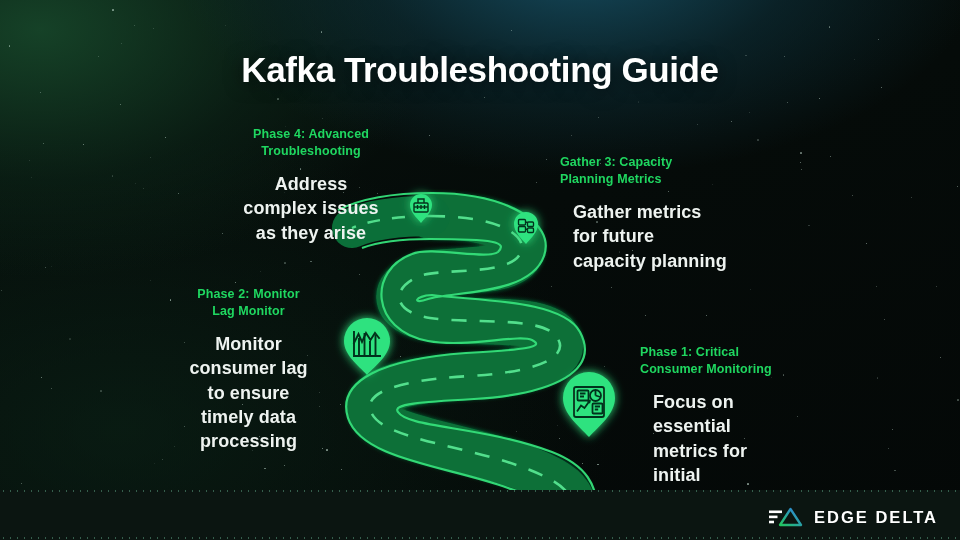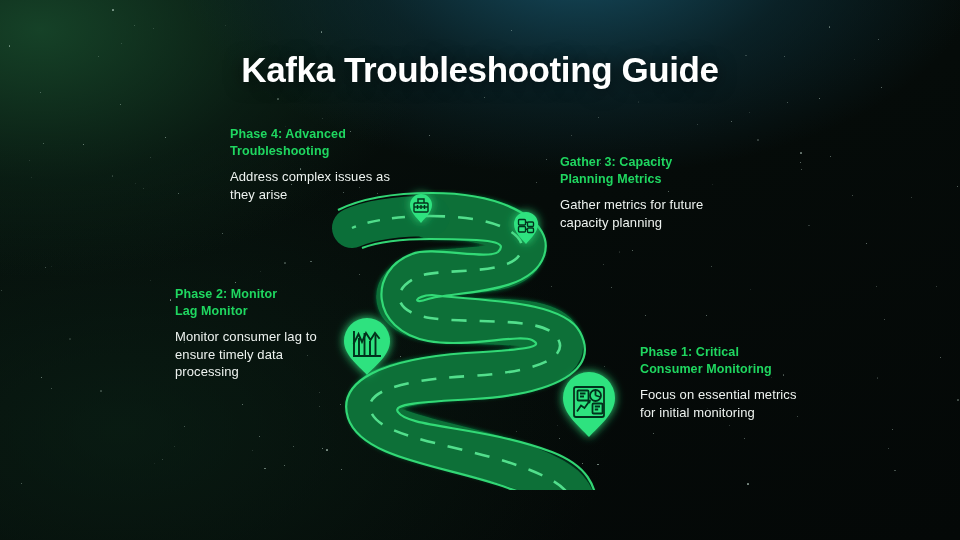--- a/index.html
+++ b/index.html
@@ -32,24 +32,24 @@
   
   .road-wrap{position:absolute;left:0;top:0;width:960px;height:540px;}
 
   
   .phase{position:absolute;}
   .phase .ph-title{
     color:#1fd760;font-size:12.5px;font-weight:700;line-height:1.32;
     margin:0 0 9px 0;letter-spacing:.1px;
   }
   .phase .ph-desc{
-    color:#eef3f0;font-size:13px;font-weight:400;line-height:1.35;margin:0;
+    color:#eef3f0;font-size:18px;font-weight:700;line-height:1.35;margin:13px;
     letter-spacing:.1px;
   }
-  .phase.r{text-align:left;}
+  .phase.r{text-align:center;}
   .phase.l{text-align:left;}
 
   #phase4{left:230px;top:126px;width:162px;}
   #phase3{left:560px;top:154px;width:180px;}
   #phase2{left:175px;top:286px;width:147px;}
   #phase1{left:640px;top:344px;width:170px;}
 
   
   .footer{
     position:absolute;left:0;right:0;bottom:0;height:50px;
@@ -407,14 +407,33 @@
   </div>
 
   <div class="phase l" id="phase1">
     <div class="ph-title">
       <span>Phase 1: Critical</span><br>
       <span>Consumer Monitoring</span>
     </div>
     <p class="ph-desc">Focus on essential metrics for initial monitoring</p>
   </div>
 
+  <div class="footer">
+    <div class="dots-line dots-top"></div>
+    <div class="dots-line dots-bottom"></div>
+    <div class="brand">
+      <svg class="mark" width="34" height="22" viewBox="0 0 34 22">
+        <rect x="0" y="4.5" width="13" height="2.6" fill="#ffffff"></rect>
+        <rect x="0" y="9.6" width="8.5" height="2.6" fill="#ffffff"></rect>
+        <rect x="0" y="14.7" width="5" height="2.6" fill="#ffffff"></rect>
+        <path d="M 21.5 3 L 32 19 L 11 19 Z" fill="none" stroke="url(#logoGrad2)" stroke-width="2.3" stroke-linejoin="round"></path>
+        <defs>
+          <linearGradient id="logoGrad2" x1="0" y1="1" x2="1" y2="0">
+            <stop offset="0" stop-color="#22c55e"></stop>
+            <stop offset="1" stop-color="#2f7fe8"></stop>
+          </linearGradient>
+        </defs>
+      </svg>
+      <span class="word">EDGE DELTA</span>
+    </div>
+  </div>
 
 </div>
 
 </body></html>

